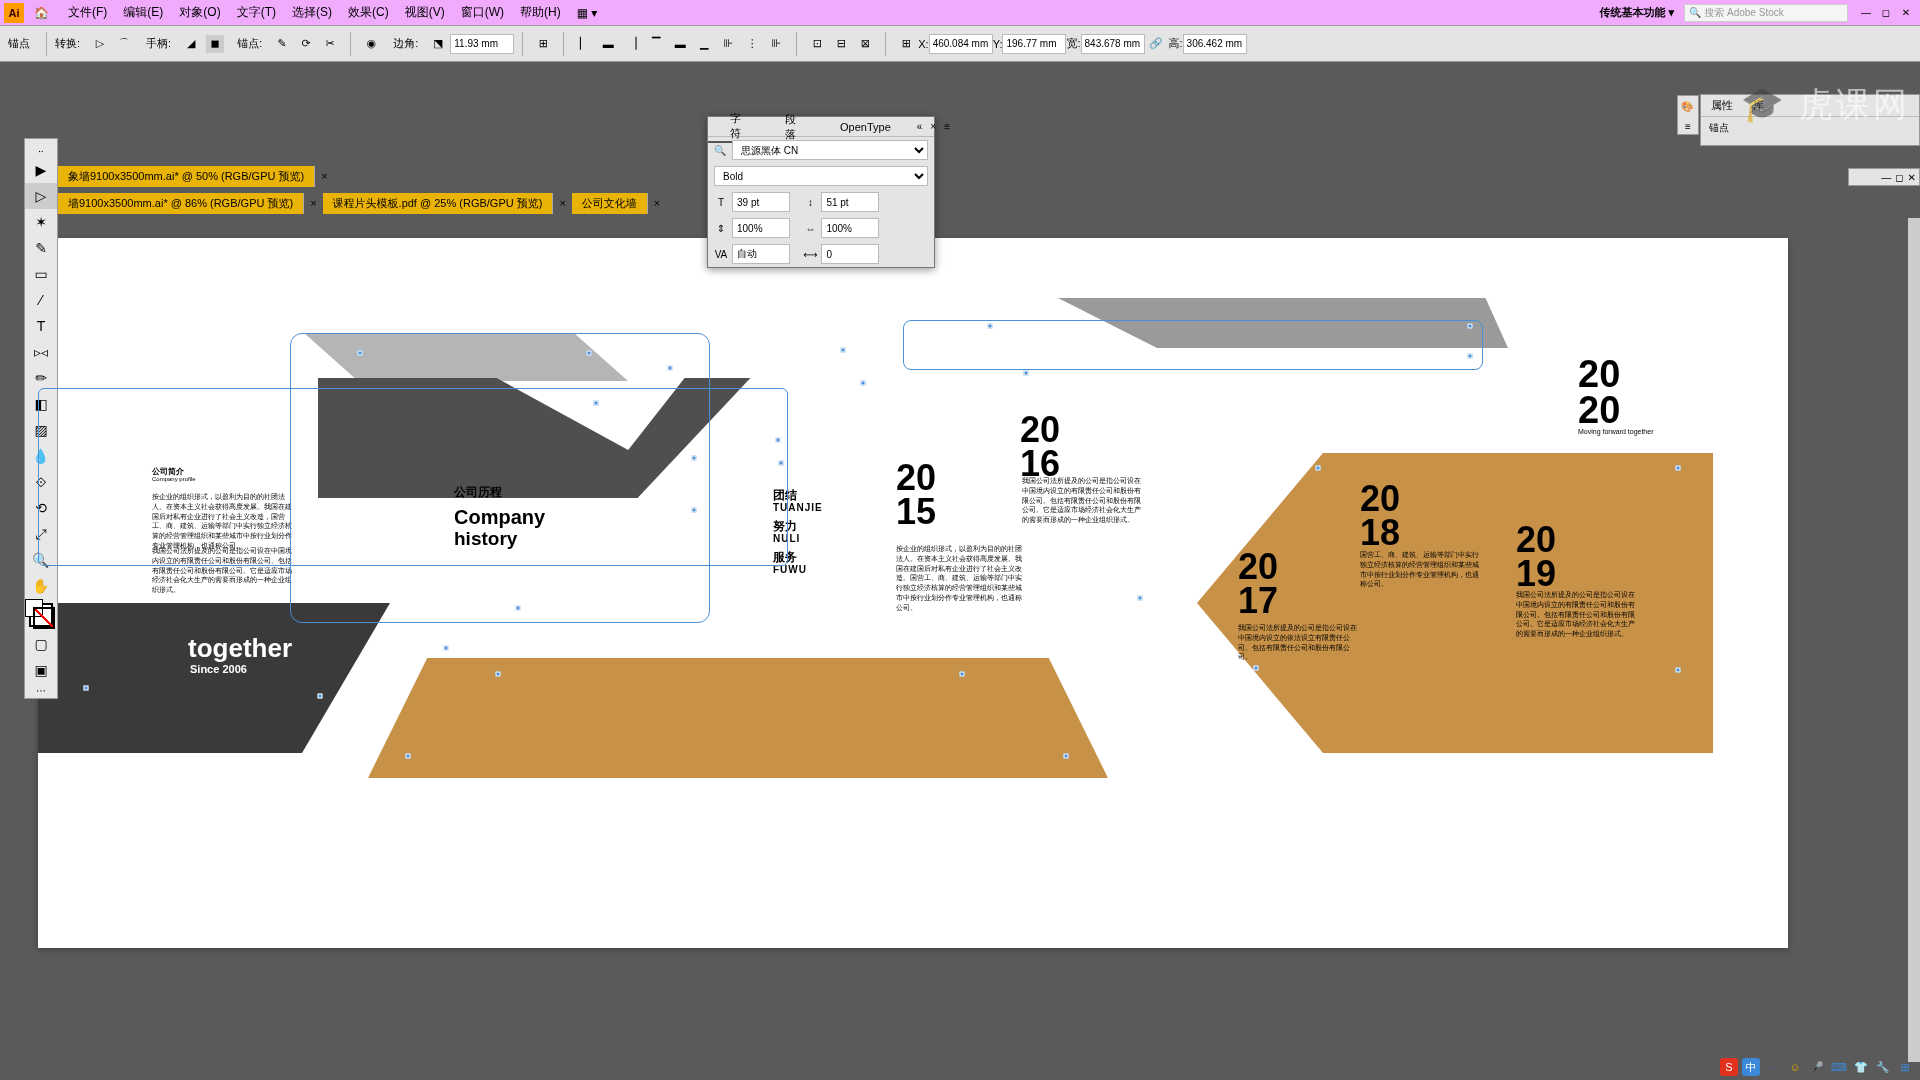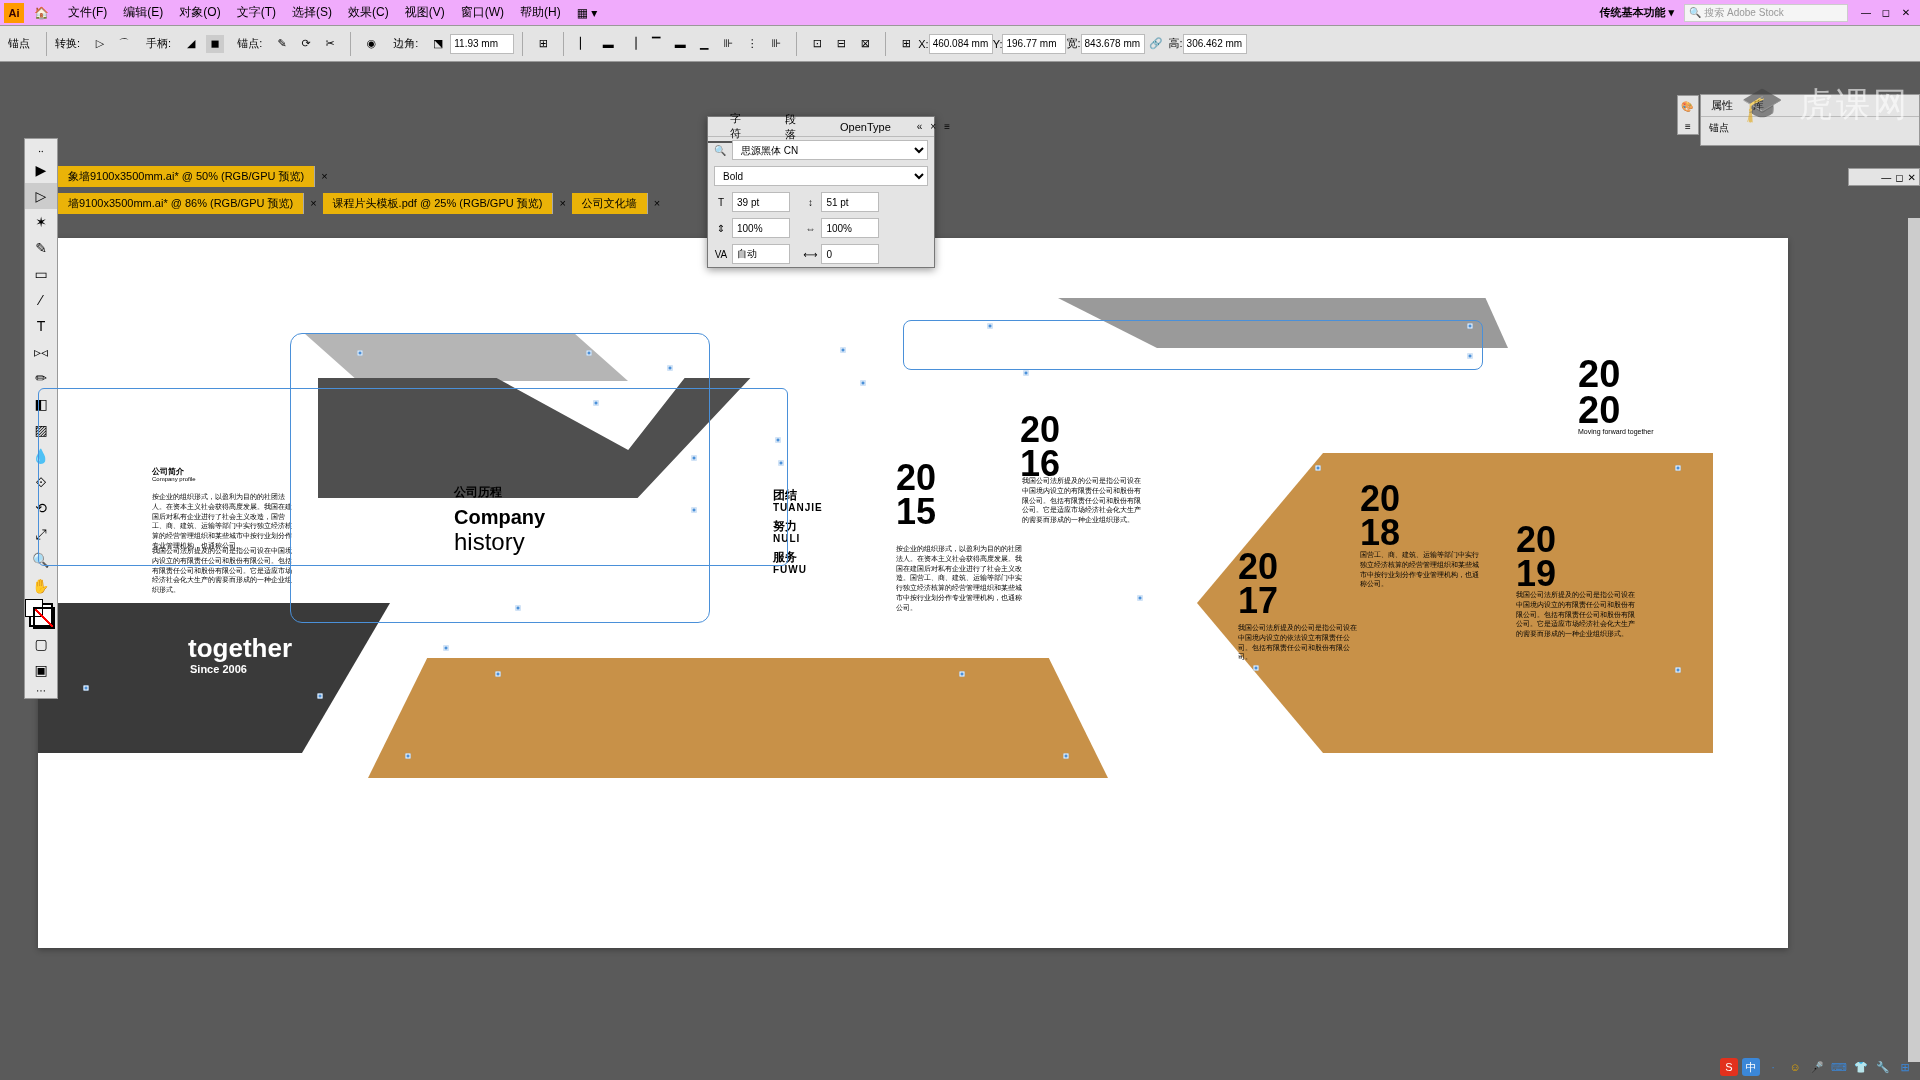--- a/index.html
+++ b/index.html
@@ -252,21 +252,21 @@
       <div class="path-line" style="left:0px;top:150px;width:750px;height:178px;border-radius:6px"></div>
       <div class="path-line" style="left:865px;top:82px;width:580px;height:50px;border-radius:8px"></div>
 
       <div class="art-text" style="left:114px;top:228px;font-size:8px;font-weight:700">公司简介</div>
       <div class="art-text" style="left:114px;top:238px;font-size:6px">Company profile</div>
       <div class="art-text body-tiny" style="left:114px;top:254px;width:150px">按企业的组织形式，以盈利为目的的社团法人。在资本主义社会获得高度发展。我国在建国后对私有企业进行了社会主义改造，国营工、商、建筑、运输等部门中实行独立经济核算的经营管理组织和某些城市中按行业划分作专业管理机构，也通称公司。</div>
       <div class="art-text body-tiny" style="left:114px;top:308px;width:150px">我国公司法所提及的公司是指公司设在中国境内设立的有限责任公司和股份有限公司。包括有限责任公司和股份有限公司。它是适应市场经济社会化大生产的需要而形成的一种企业组织形式。</div>
 
       <div class="art-text" style="left:416px;top:246px;font-size:12px;font-weight:700">公司历程</div>
       <div class="art-text" style="left:416px;top:268px;font-size:20px;font-weight:700">Company</div>
-      <div class="art-text" style="left:416px;top:290px;font-size:24px;font-weight:400">history</div>
+      <div class="art-text" style="left:416px;top:290px;font-size:19px;font-weight:700">history</div>
 
       <div class="art-text" style="left:735px;top:249px;font-size:12px;font-weight:700">团结</div>
       <div class="art-text tiny-sp" style="left:735px;top:264px;font-size:10px;font-weight:700">TUANJIE</div>
       <div class="art-text" style="left:735px;top:280px;font-size:12px;font-weight:700">努力</div>
       <div class="art-text tiny-sp" style="left:735px;top:295px;font-size:10px;font-weight:700">NULI</div>
       <div class="art-text" style="left:735px;top:311px;font-size:12px;font-weight:700">服务</div>
       <div class="art-text tiny-sp" style="left:735px;top:326px;font-size:10px;font-weight:700">FUWU</div>
 
       <div class="art-text year-big" style="left:858px;top:223px;white-space:pre">20
 15</div>

